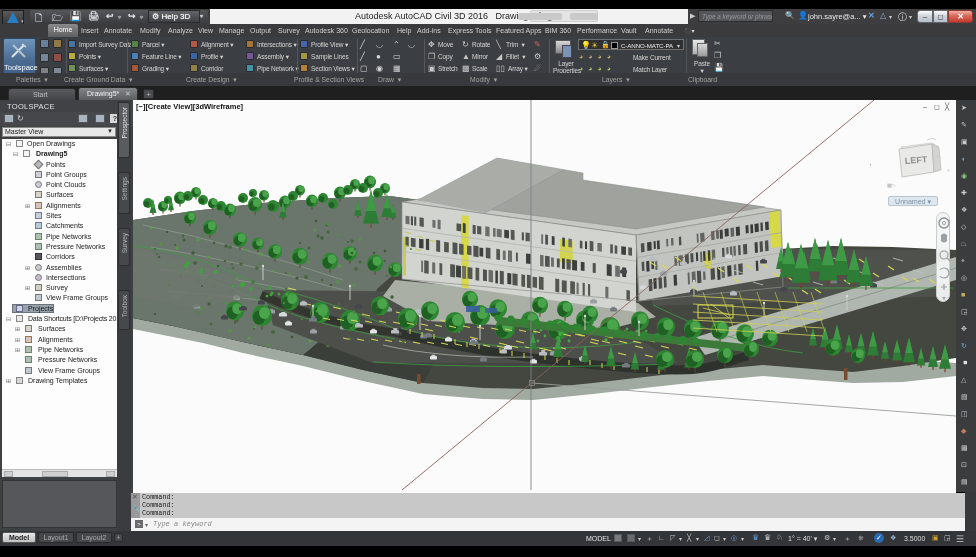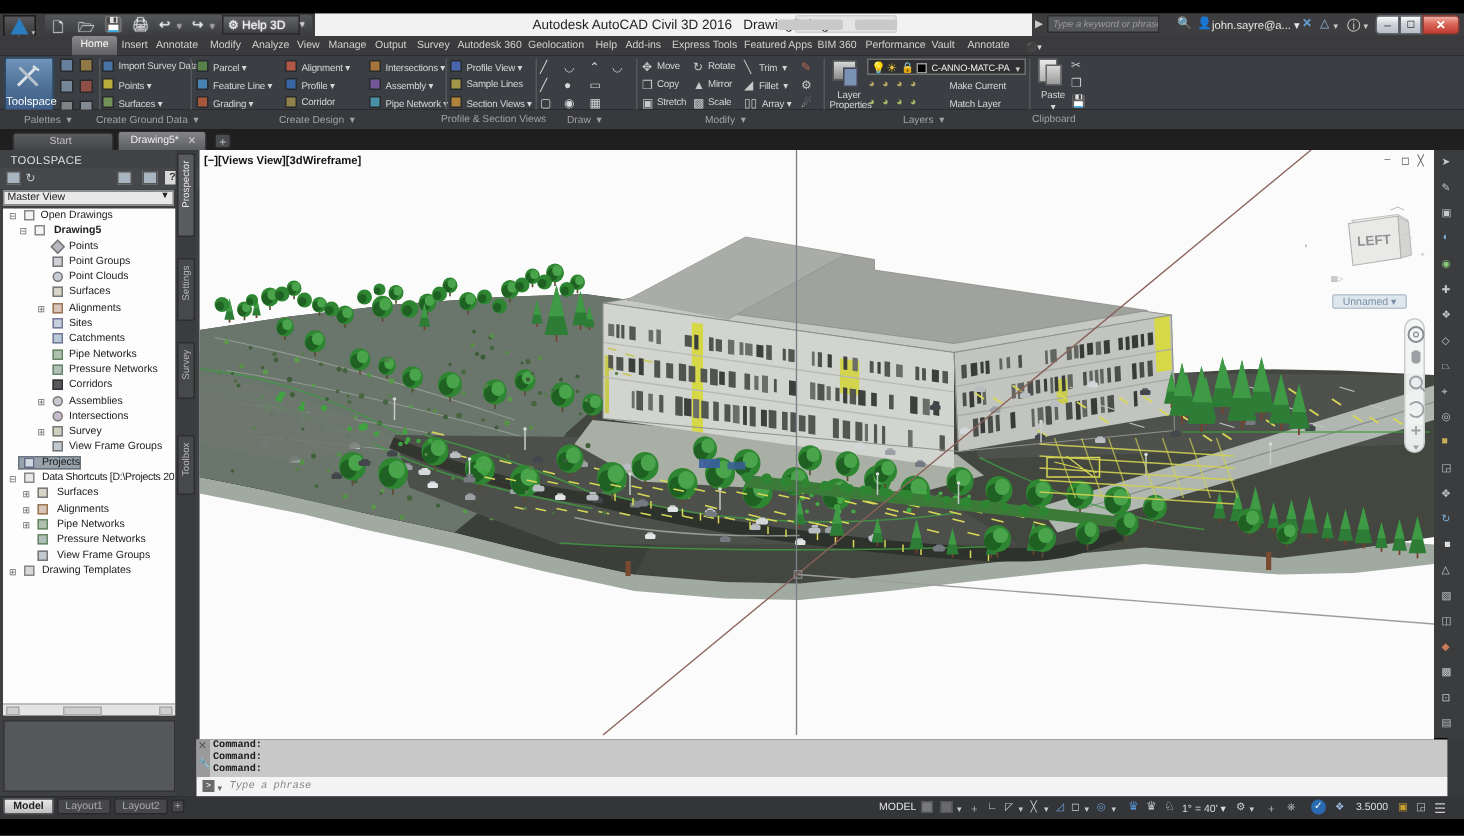--- a/index.html
+++ b/index.html
@@ -1442,21 +1442,21 @@
         <circle cx="221" cy="212" r="1.5" fill="#55804a"></circle>
         <circle cx="167" cy="143" r="1.1" fill="#3f5f3a"></circle>
         <circle cx="125" cy="140" r="1.6" fill="#55804a"></circle>
         <circle cx="65" cy="213" r="1.4" fill="#55804a"></circle>
         <circle cx="76" cy="204" r="1.7" fill="#3f5f3a"></circle>
 <line x1="398" y1="0" x2="398" y2="390" stroke="#7c8086" stroke-width="0.9"></line>
 <line x1="741" y1="0" x2="269" y2="390" stroke="#8a625a" stroke-width="0.9"></line>
 <line x1="399" y1="283" x2="823" y2="316" stroke="#9a9e9a" stroke-width="0.9"></line>
 <rect x="396.5" y="280.5" width="5" height="5" fill="none" stroke="#888" stroke-width="0.8"></rect>
 </svg>
- <div class="abs" style="left:3px;top:2px;font-size:7.5px;color:#111;font-weight:bold;">[−][Views View][3dWireframe]</div>
+ <div class="abs" style="left:3px;top:2px;font-size:7.5px;color:#111;font-weight:bold;">[−][Create View][3dWireframe]</div>
  <div class="abs" style="left:790px;top:3px;width:32px;height:8px;color:#555;font-size:7px;">
   <span class="abs" style="left:0;top:0;">–</span>
         <span class="abs" style="left:11px;top:0;">◻</span>
         <span class="abs" style="left:22px;top:0;">╳</span>
  </div>
 
  <div class="abs" style="left:752px;top:35px;width:60px;height:55px;">
   <svg width="60" height="55">
    <polygon points="16,12 47,8 54,12 24,16" fill="#f2f2f0" stroke="#b8b8b6" stroke-width="0.6"></polygon>
    <polygon points="14,14 47,9 49,37 17,42" fill="#e9e9e7" stroke="#b0b0ae" stroke-width="0.7"></polygon>
@@ -1510,26 +1510,26 @@
  <span class="abs rti" style="top:344px;">▩</span>
  <span class="abs rti" style="top:361px;">⊡</span>
  <span class="abs rti" style="top:378px;">▤</span>
 </div>
 <div class="abs" style="left:965px;top:492px;width:11px;height:40px;background:#37393c;"></div>
 <div class="abs" id="cmdbox">
  <div class="abs" style="left:0;top:0;width:9px;height:25px;background:#9a9a9a;">
   <span class="abs" style="left:1px;top:0px;color:#555;font-size:7px;">✕</span>
   <span class="abs" style="left:1px;top:12px;color:#555;font-size:7px;">🔧</span>
  </div>
- <div class="abs" style="left:11px;top:1px;font-family:'Liberation Mono',monospace;font-size:6.8px;color:#1a1a1a;line-height:7.8px;font-weight:bold;">Command:<br>Command:<br>Command:</div>
+ <div class="abs" style="left:11px;top:1px;font-family:'Liberation Mono',monospace;font-size:6.8px;color:#1a1a1a;line-height:7.8px;">Command:<br>Command:<br>Command:</div>
 </div>
 <div class="abs" id="cmdinput">
  <span class="abs" style="left:4px;top:2px;width:8px;height:8px;background:#6a6a6a;color:#fff;font-size:6px;text-align:center;line-height:8px;">&gt;</span>
  <span class="abs" style="left:14px;top:3px;font-size:6px;color:#666;">▾</span>
- <span class="abs" style="left:22px;top:2px;font-family:'Liberation Mono',monospace;font-size:7px;font-style:italic;color:#888;">Type a phrase</span>
+ <span class="abs" style="left:22px;top:2px;font-family:'Liberation Mono',monospace;font-size:7px;font-style:italic;color:#888;">Type a keyword</span>
 </div>
 <div class="abs" id="bottombar">
 
  <div class="abs" style="left:2px;top:1px;width:34px;height:11px;background:linear-gradient(#e8e8e8,#c0c0c0);border:1px solid #555;border-radius:2px;color:#222;font-size:7px;text-align:center;line-height:10px;font-weight:bold;">Model</div>
  <div class="abs" style="left:38px;top:1px;width:36px;height:11px;background:#46474b;border:1px solid #2a2a2a;border-radius:2px;color:#aaa;font-size:7px;text-align:center;line-height:10px;">Layout1</div>
  <div class="abs" style="left:76px;top:1px;width:36px;height:11px;background:#46474b;border:1px solid #2a2a2a;border-radius:2px;color:#aaa;font-size:7px;text-align:center;line-height:10px;">Layout2</div>
  <div class="abs" style="left:114px;top:2px;width:9px;height:9px;background:#46474b;border:1px solid #2a2a2a;border-radius:2px;color:#aaa;font-size:7px;text-align:center;line-height:8px;">+</div>
 
  <div class="abs" style="left:586px;top:0;width:390px;height:15px;color:#c8c8c8;font-size:7px;">
   <span class="abs" style="left:0px;top:4px;color:#e4e4e4;">MODEL</span>

